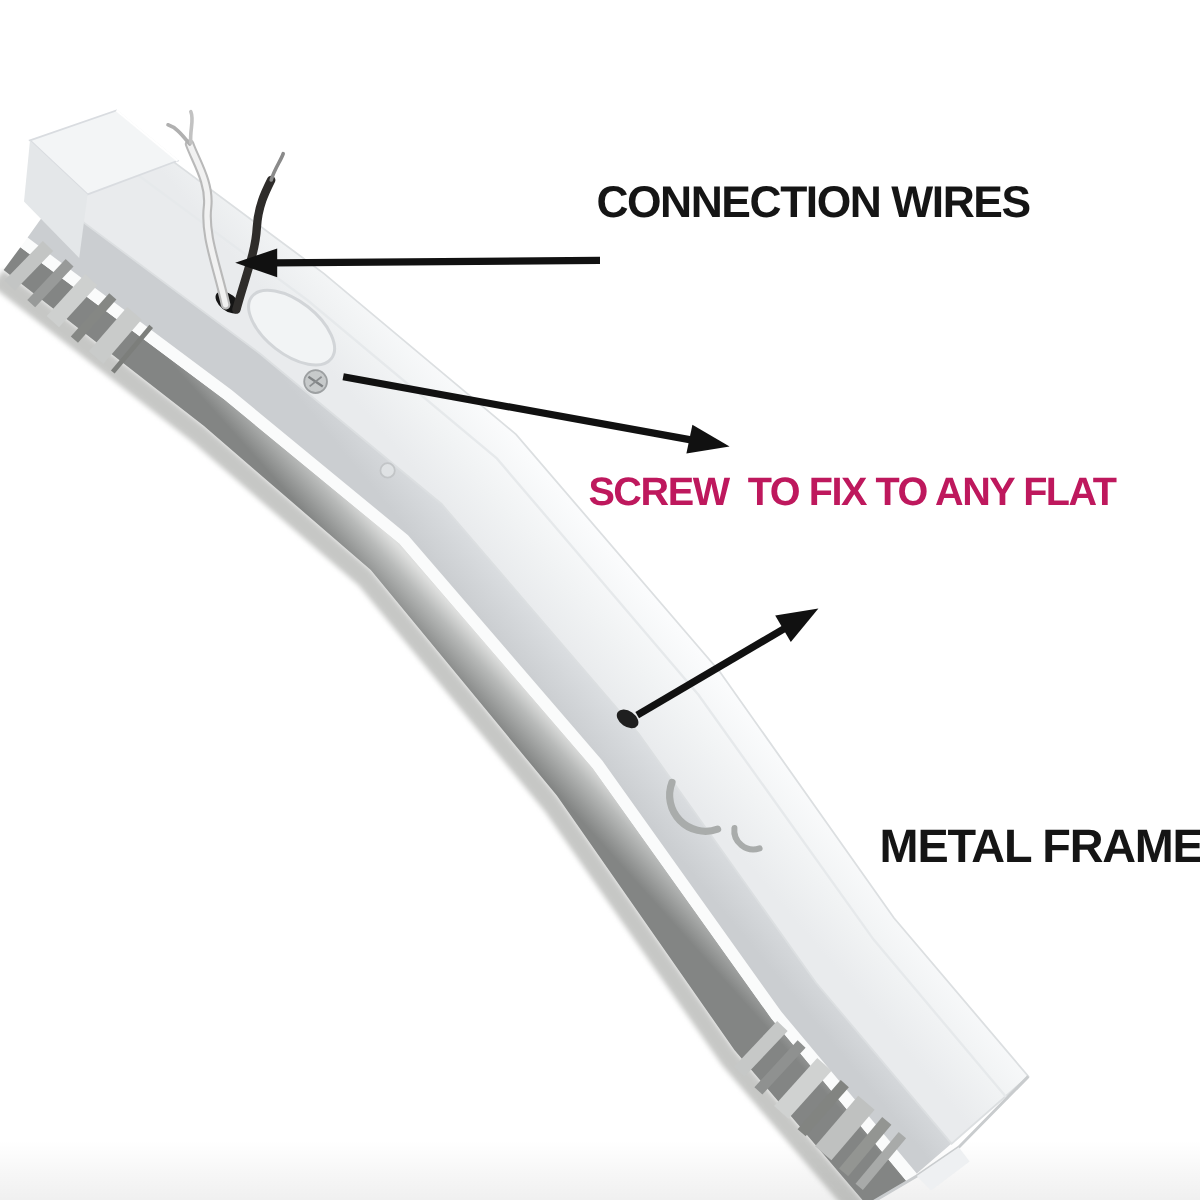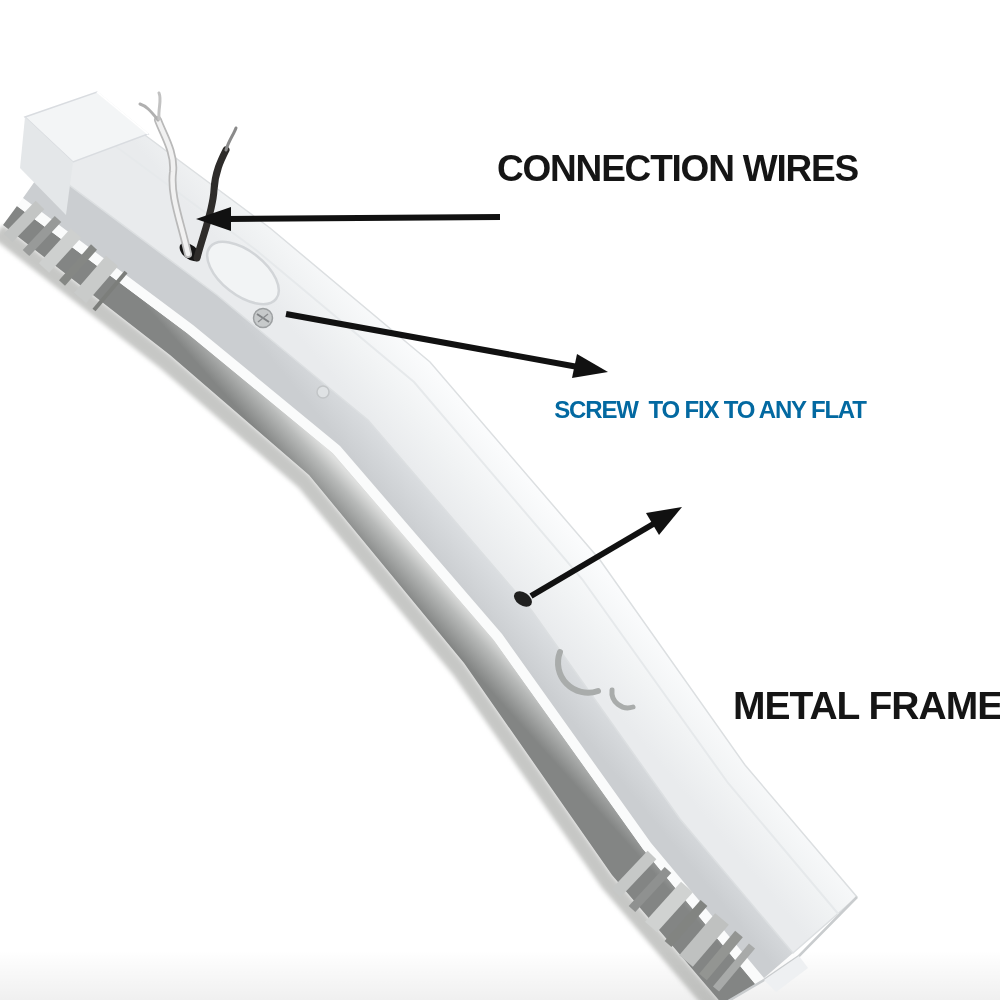--- a/index.html
+++ b/index.html
@@ -36,23 +36,23 @@
     font-size: 37px;
   }
   .screw-block {
     position: absolute;
     left: 420px;
     top: 386px;
     width: 580px;
     text-align: center;
   }
   .screw-block .line {
-    color: #0369a1;
+    color: #be185d;
     font-weight: bold;
-    font-size: 24px;
+    font-size: 33px;
     letter-spacing: -1.2px;
     white-space: pre;
     line-height: 48px;
   }
   .label-metal {
     left: 733px;
     top: 685px;
     font-size: 39px;
     letter-spacing: -1px;
   }

